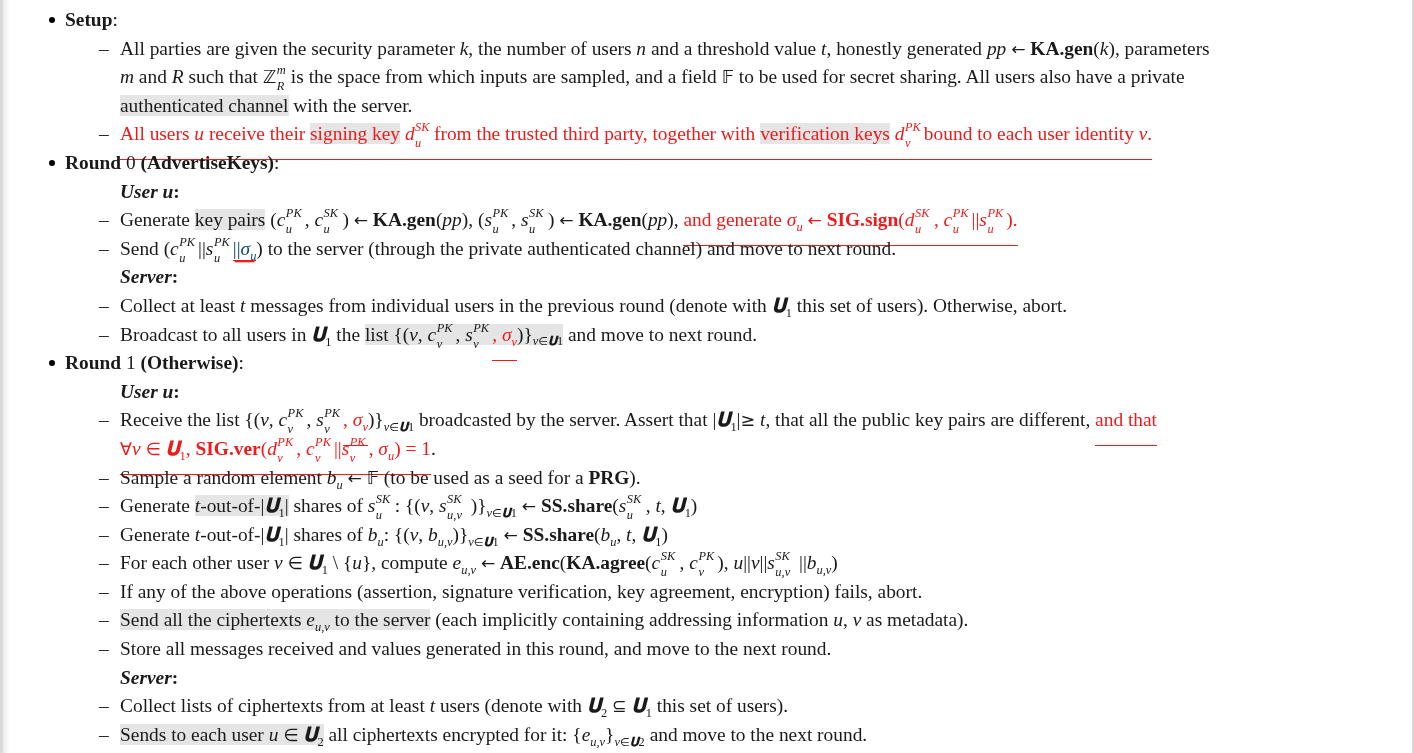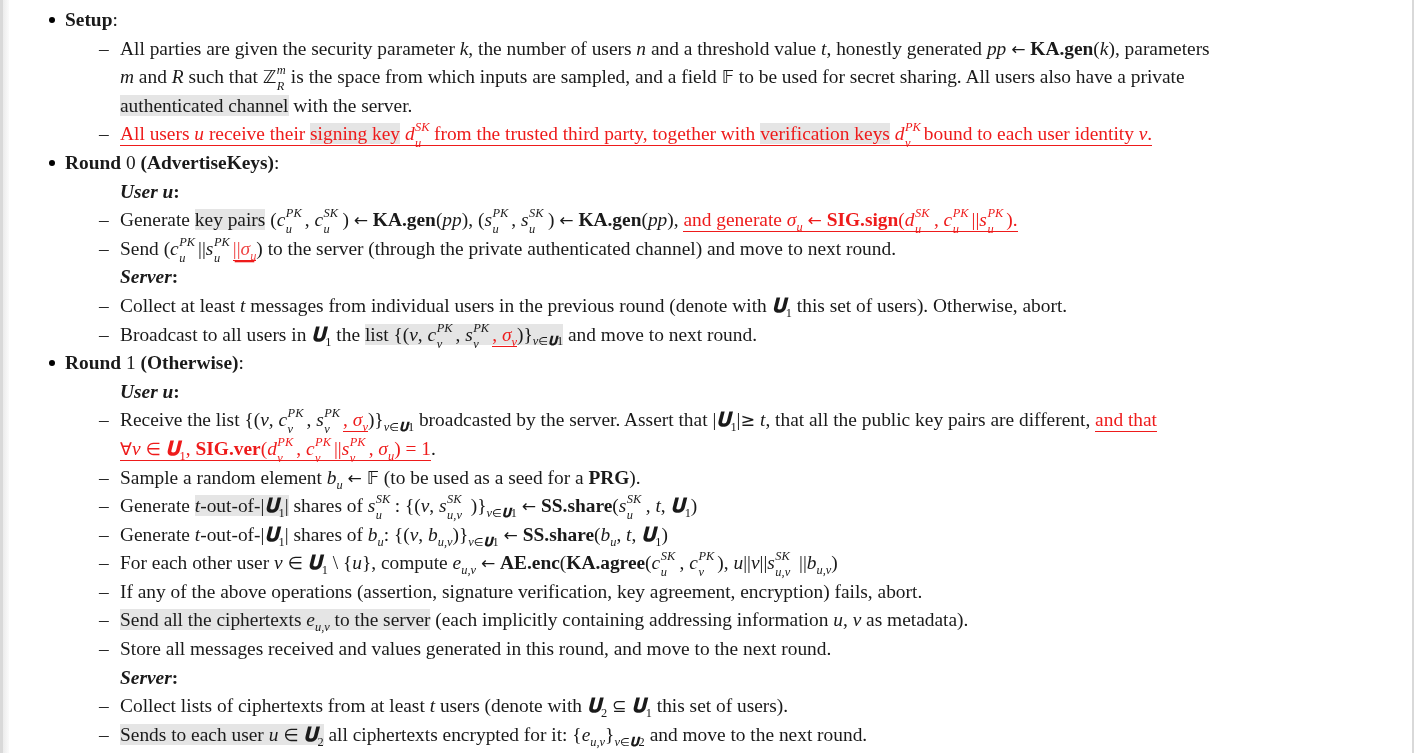--- a/index.html
+++ b/index.html
@@ -76,24 +76,24 @@
 
   
   .cont { padding-left: 101px; }
 
   b, .bf { font-weight: bold; }
 
   .hl { background: #e5e5e5; }
   .red-u {
     color: #ee1b1b;
     border-bottom: 1.3px solid #ee1b1b;
-    padding-bottom: 1px;
+    padding-bottom: 15px;
   }
   .red-uu {
-    color: #ef4444;
+    color: #0c4a6e;
     border-bottom: 1.3px solid #ee1b1b;
     box-shadow: 0 3px 0 -1.7px #ee1b1b;
     padding-bottom: 1px;
   }
 
   
   .mi { font-style: italic; }
   .mn { font-style: normal; }
   .cal {
     font-family: "DejaVu Serif", serif;

